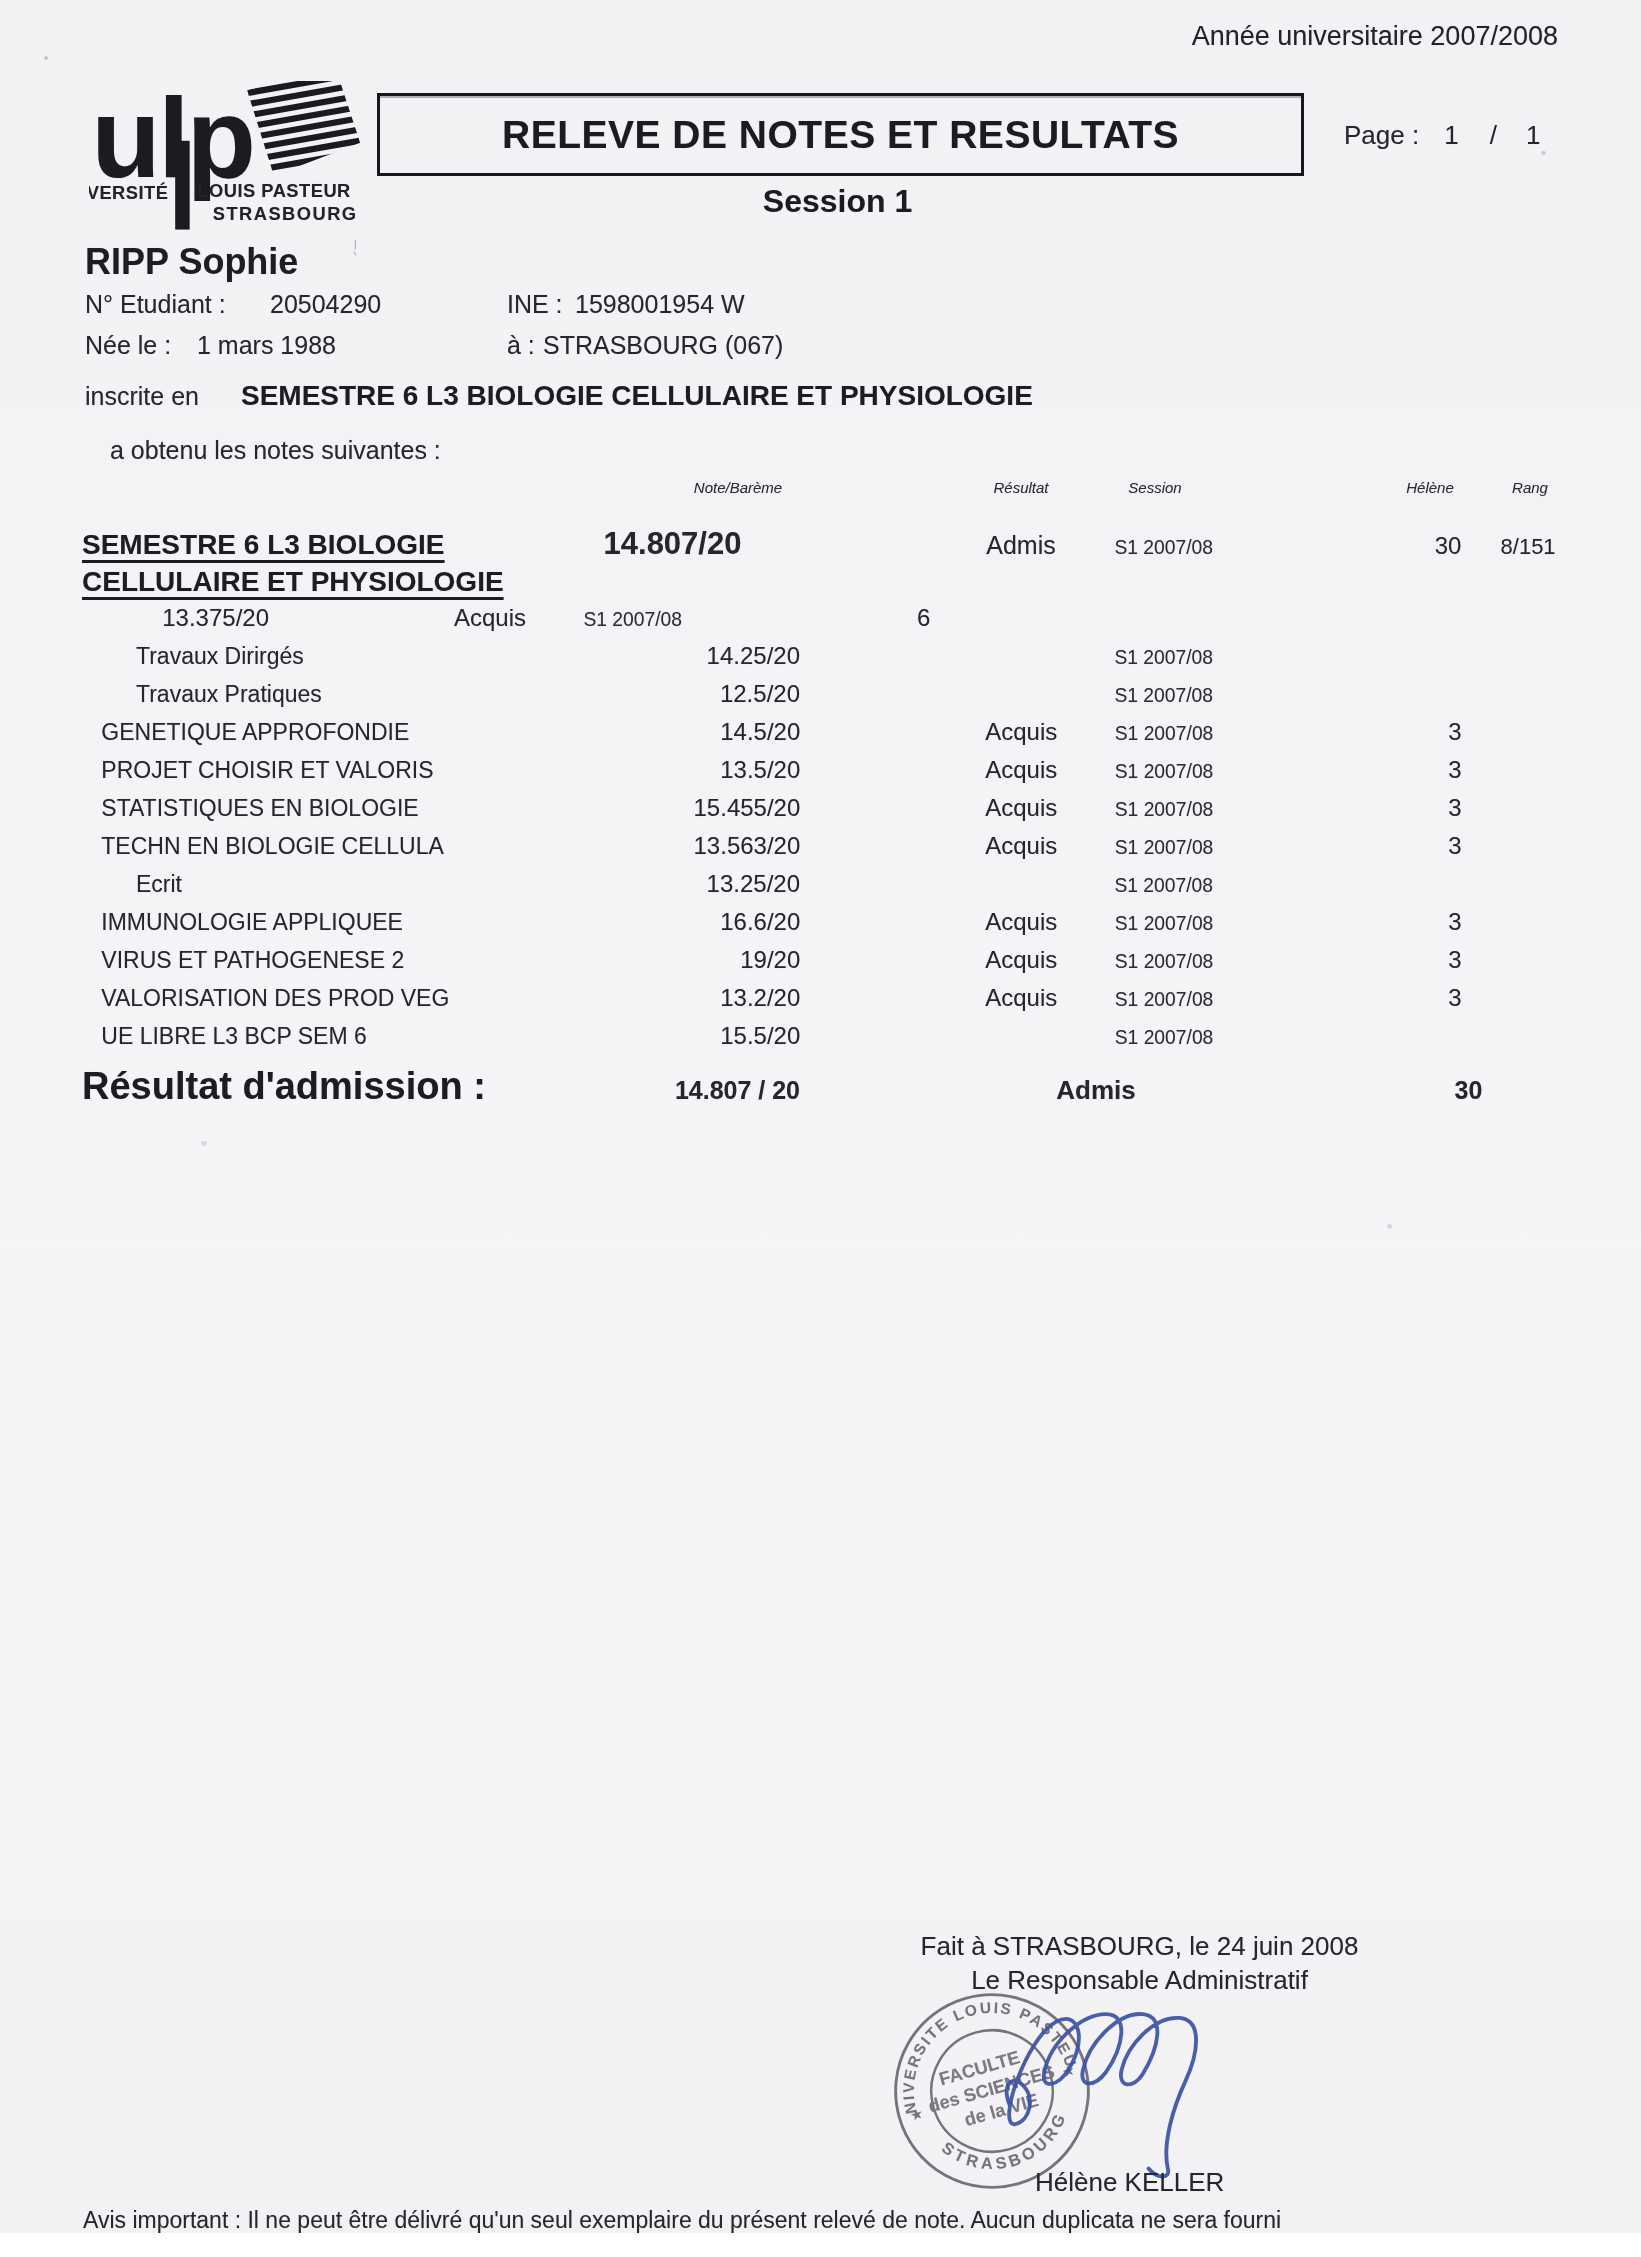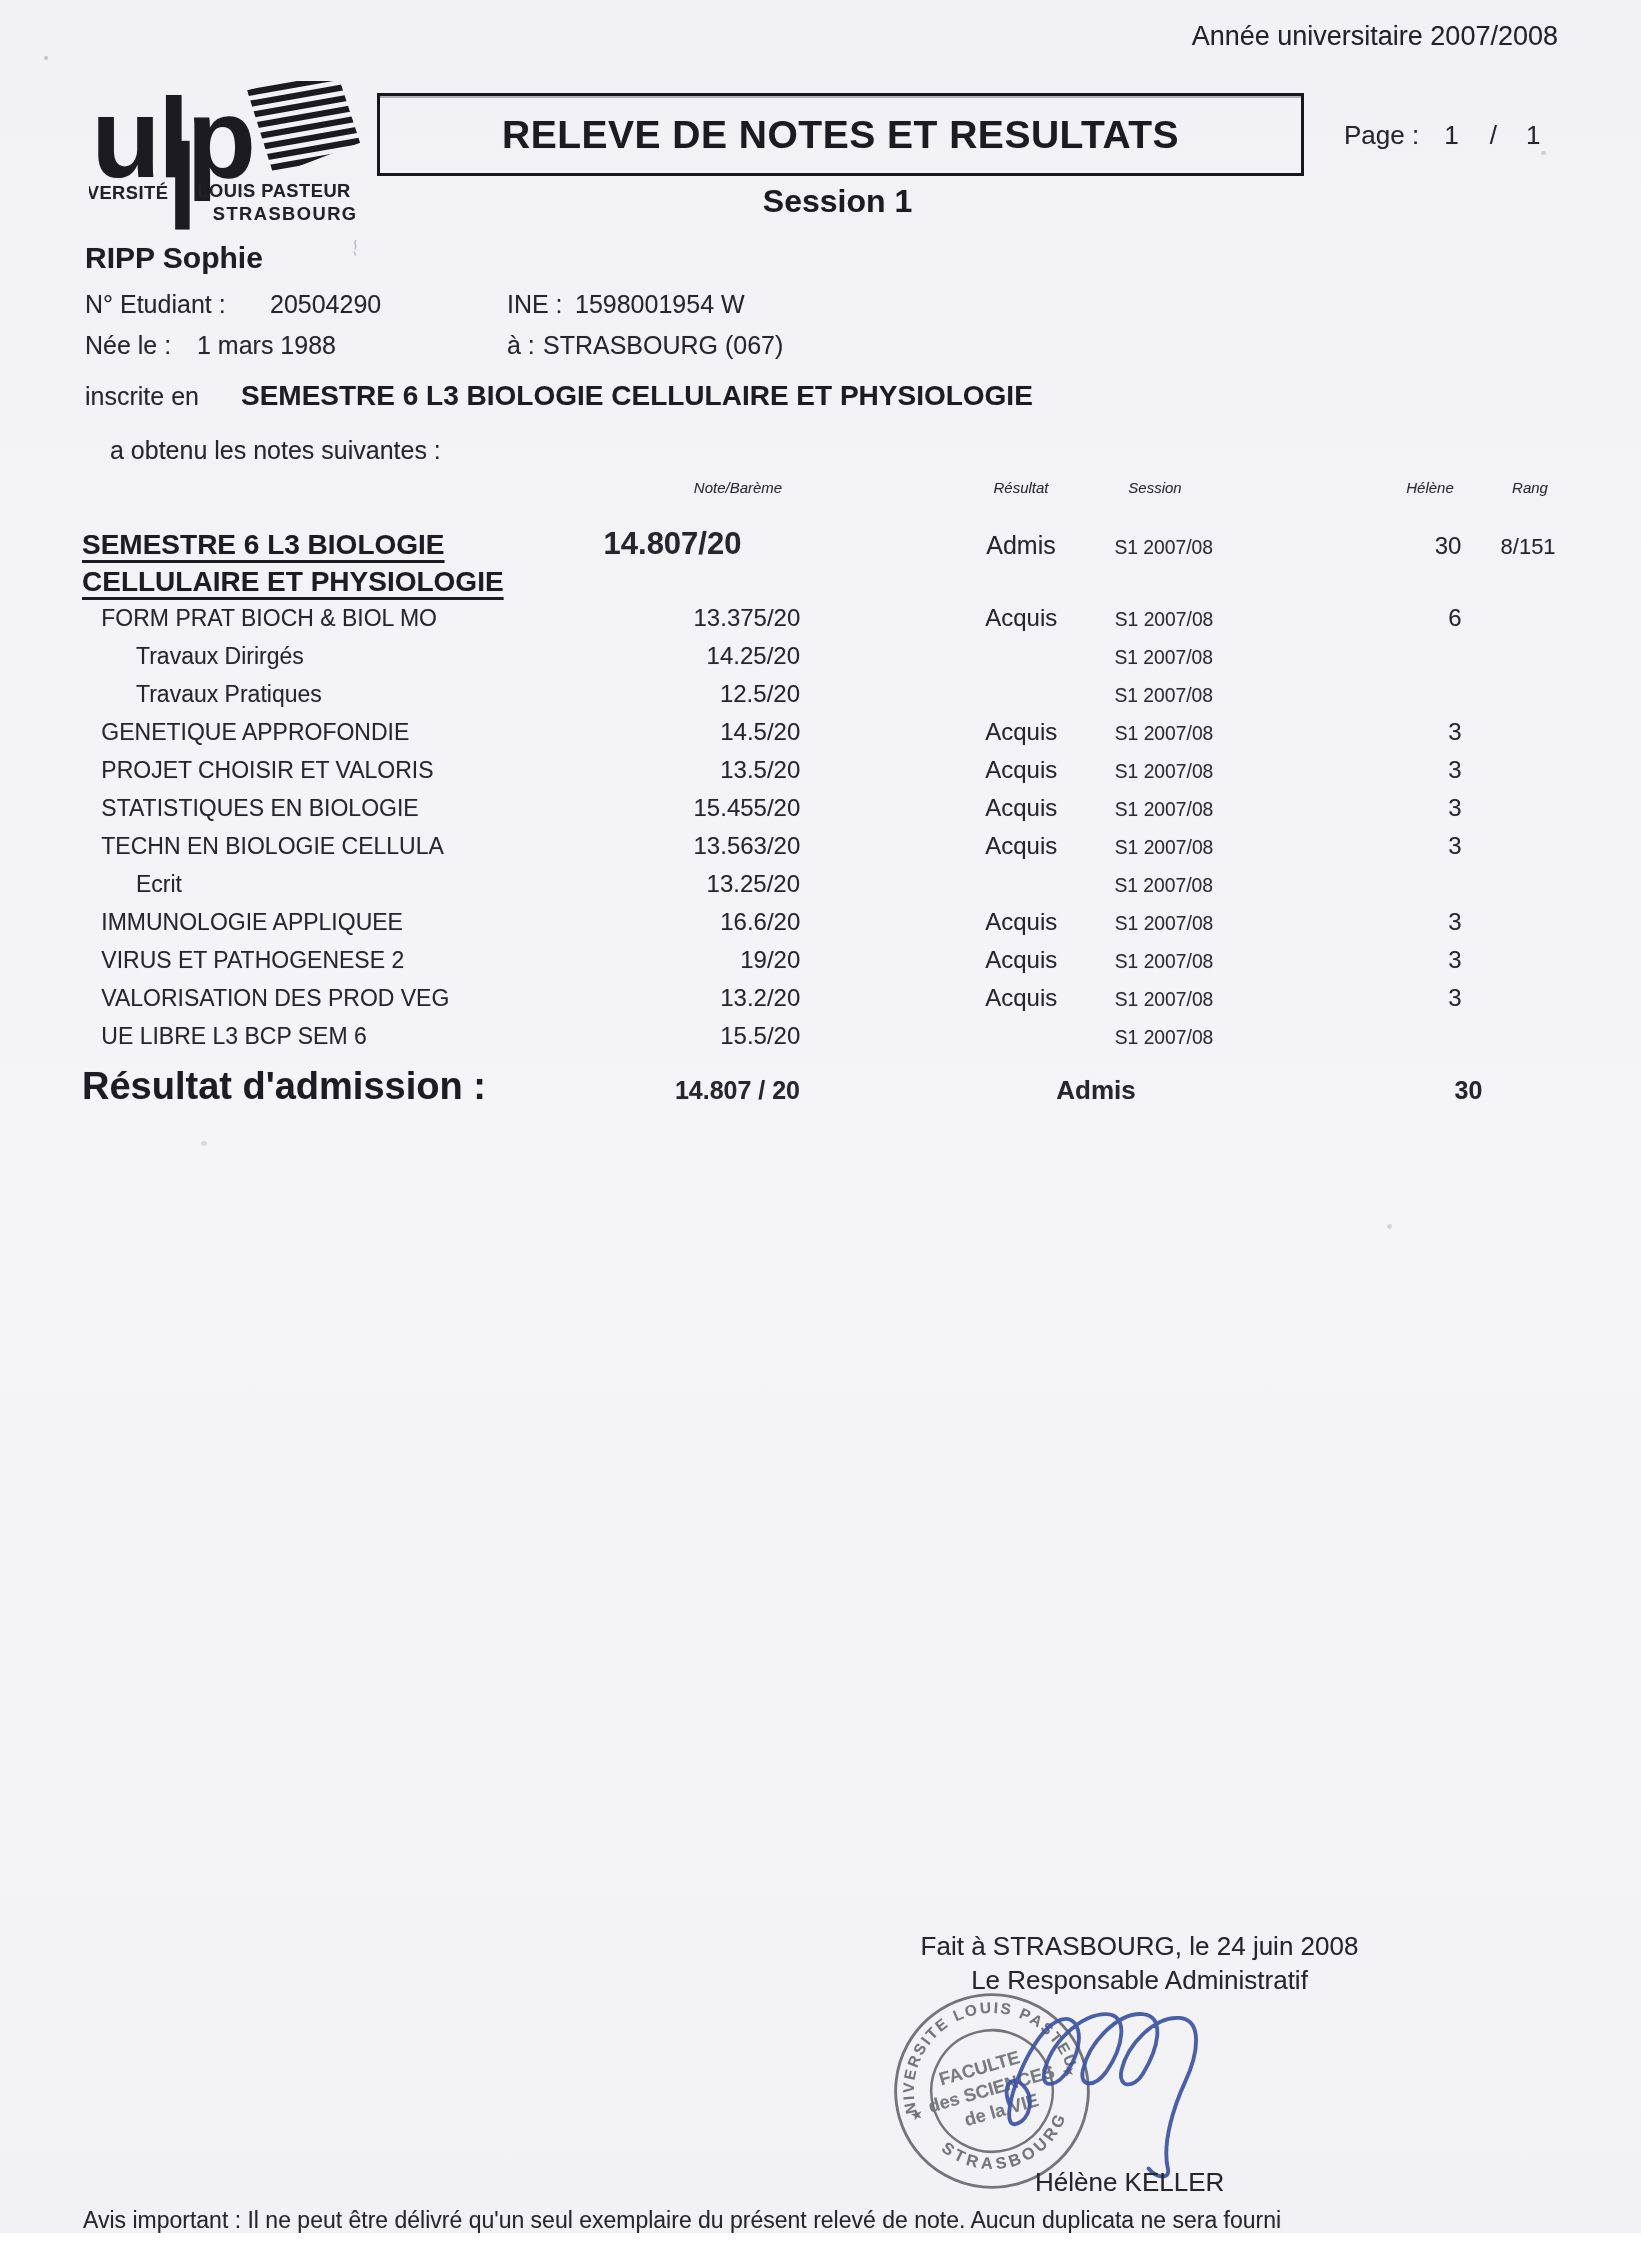--- a/index.html
+++ b/index.html
@@ -23,21 +23,21 @@
   .pageind span{display:inline-block;}
   .pageind .pl{margin-right:25px;}
   .pageind .pc{margin-right:31px;}
   .pageind .ps{margin-right:29px;}
   .session{left:377px;top:183px;width:921px;text-align:center;font-size:32px;font-weight:bold;color:#1b1b20;}
 
   
   .logo{left:89px;top:81px;width:319px;height:164px;}
 
   
-  .sname{left:85px;top:241px;font-size:30px;font-weight:bold;color:#1d1d23;}
+  .sname{left:85px;top:241px;font-size:36px;font-weight:bold;color:#1d1d23;}
   .irow{left:85px;width:1062px;font-size:25px;}
   .irow .v{position:absolute;top:0;}
   .r1{top:290px;}
   .r2{top:331px;}
   .enrol{left:85px;top:380px;display:flex;align-items:baseline;}
   .enrol .lab{font-size:25px;margin-right:42px;}
   .enrol .prog{font-size:28px;font-weight:bold;color:#1c1c22;}
   .intro{left:85px;top:436px;font-size:25px;margin-left:25px;}
 
   
@@ -154,21 +154,20 @@
       <div class="trow first">
         <div class="c lbl">SEMESTRE 6 L3 BIOLOGIE CELLULAIRE ET PHYSIOLOGIE</div>
         <div class="c note">14.807/20</div>
         <div class="c res">Admis</div>
         <div class="c ses">S1 2007/08</div>
         <div class="c cred">30</div>
         <div class="c rank">8/151</div>
       </div>
 
       <div class="trow">
-        <div class="c lbl lvl1">FORM PRAT BIOCH &amp; BIOL MO</div>
         <div class="c note">13.375/20</div>
         <div class="c res">Acquis</div>
         <div class="c ses">S1 2007/08</div>
         <div class="c cred">6</div>
         <div class="c rank"></div>
       </div>
 
       <div class="trow">
         <div class="c lbl lvl2">Travaux Dirirgés</div>
         <div class="c note">14.25/20</div>

